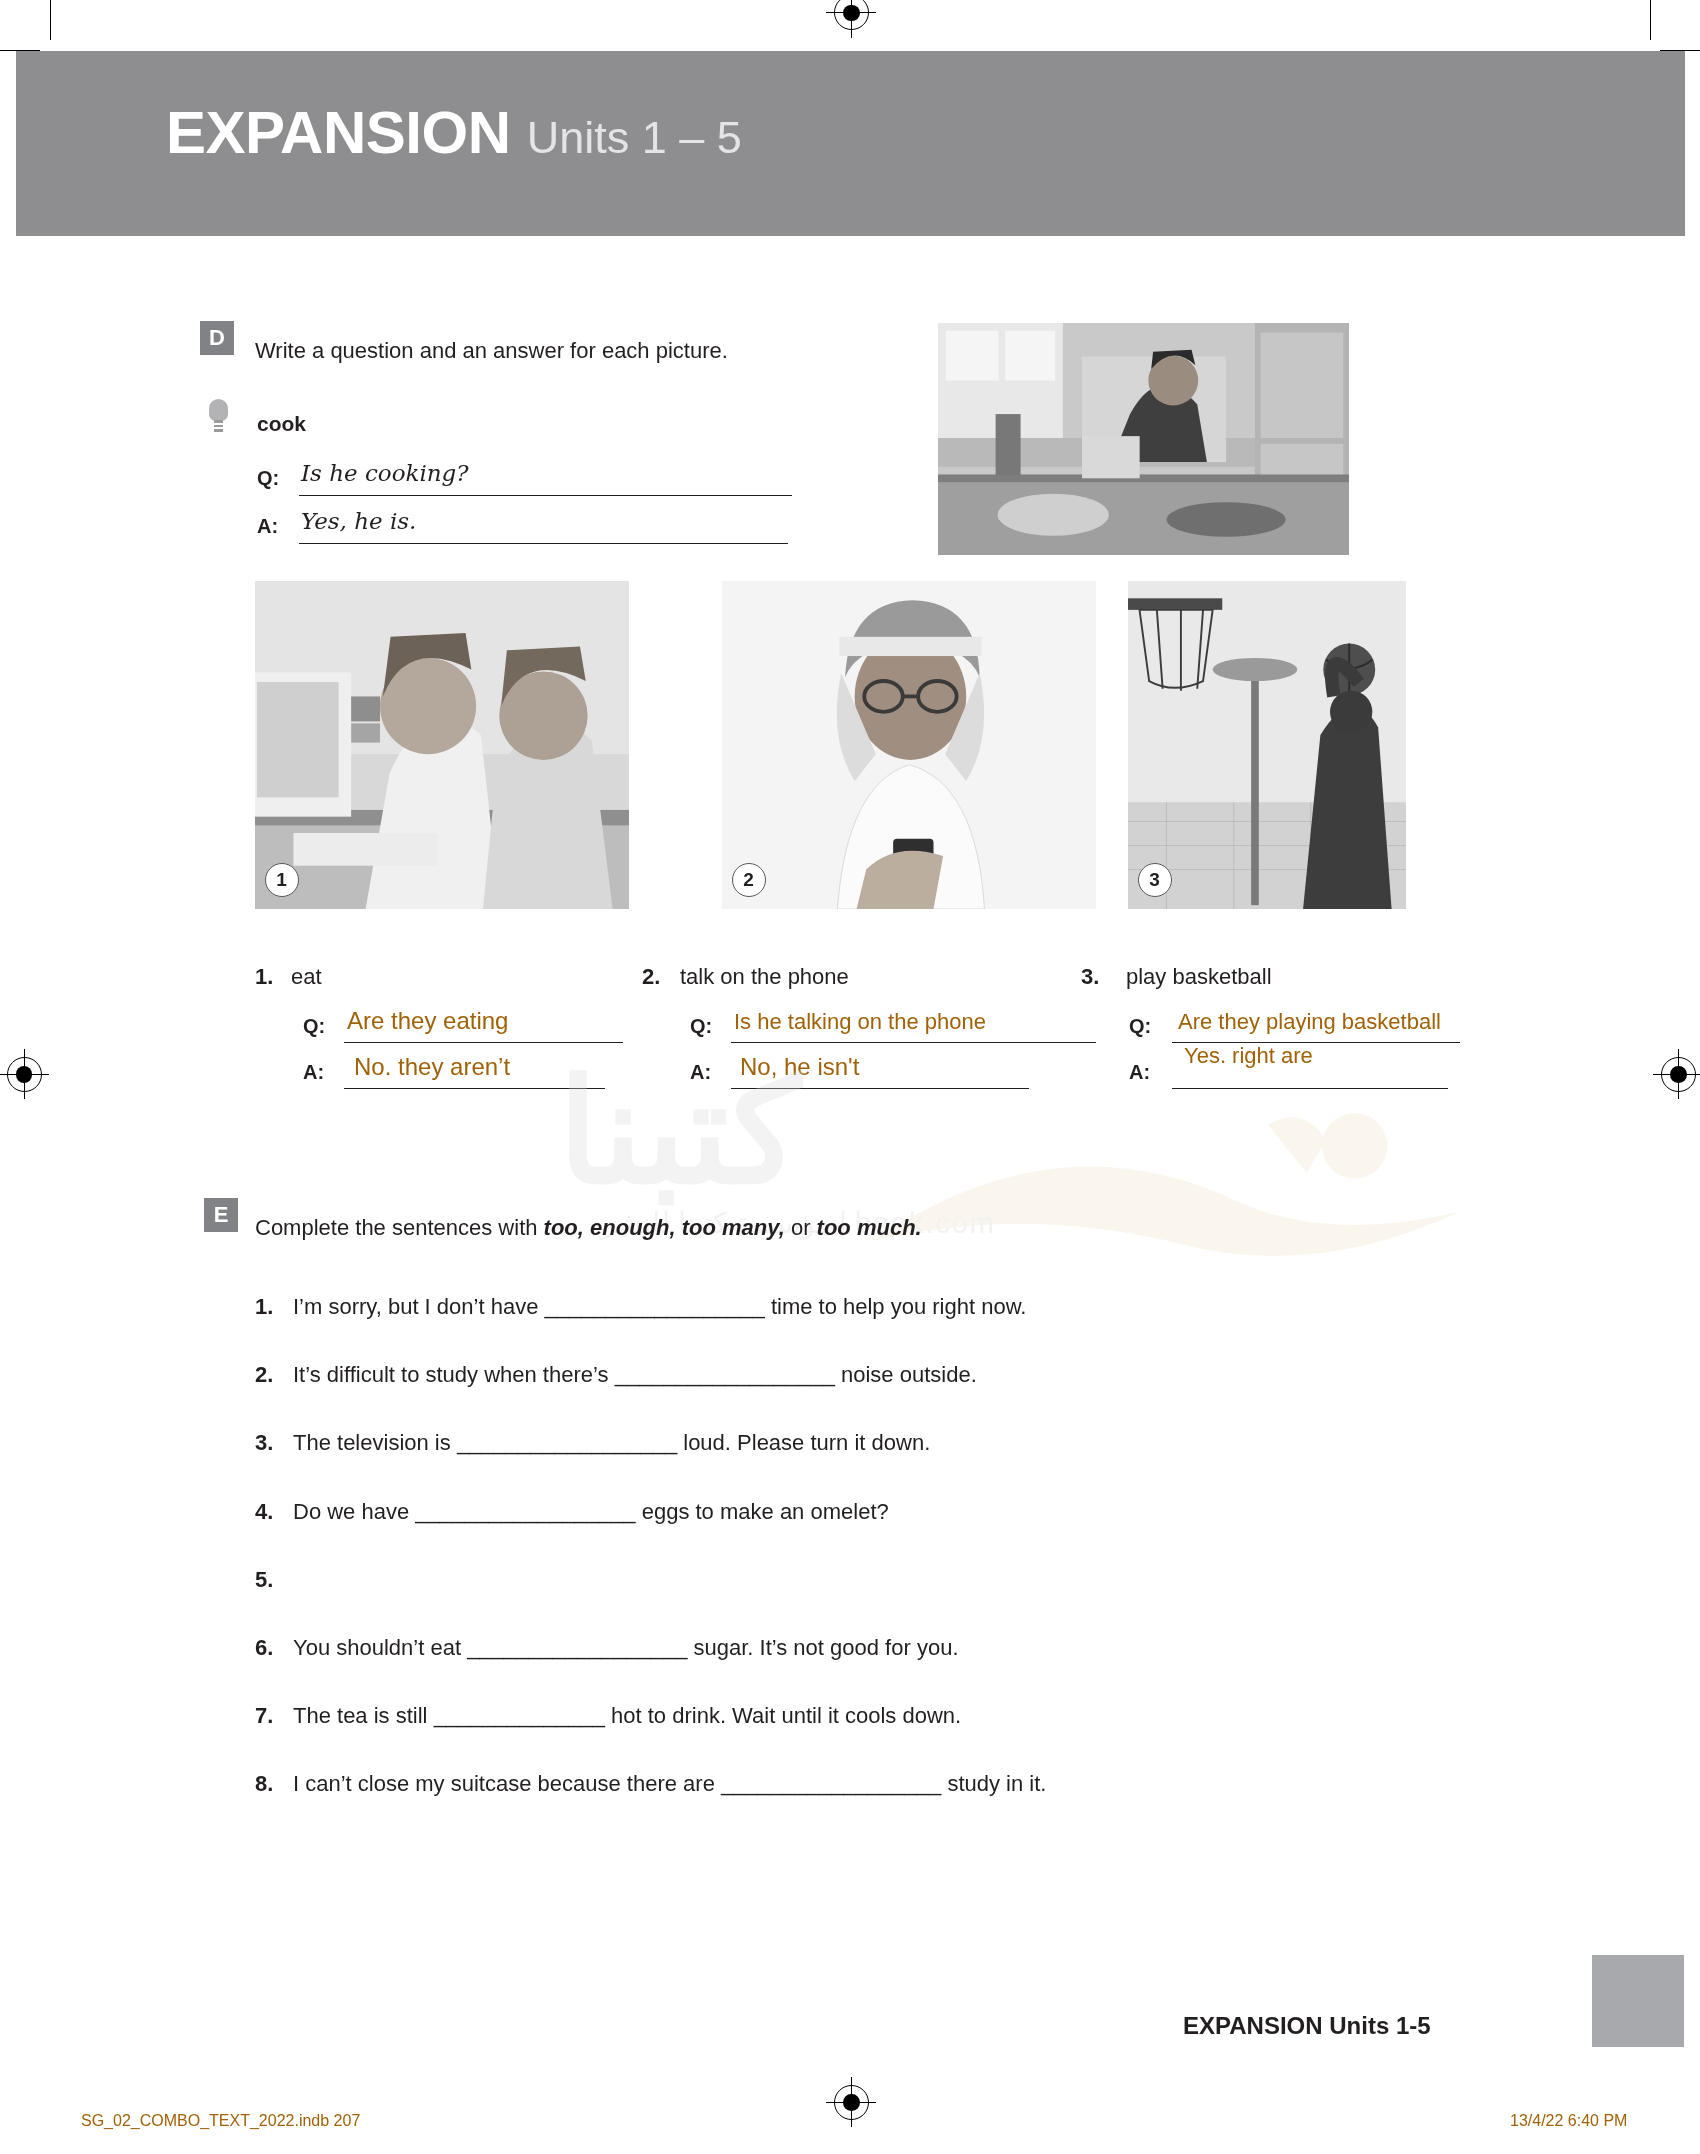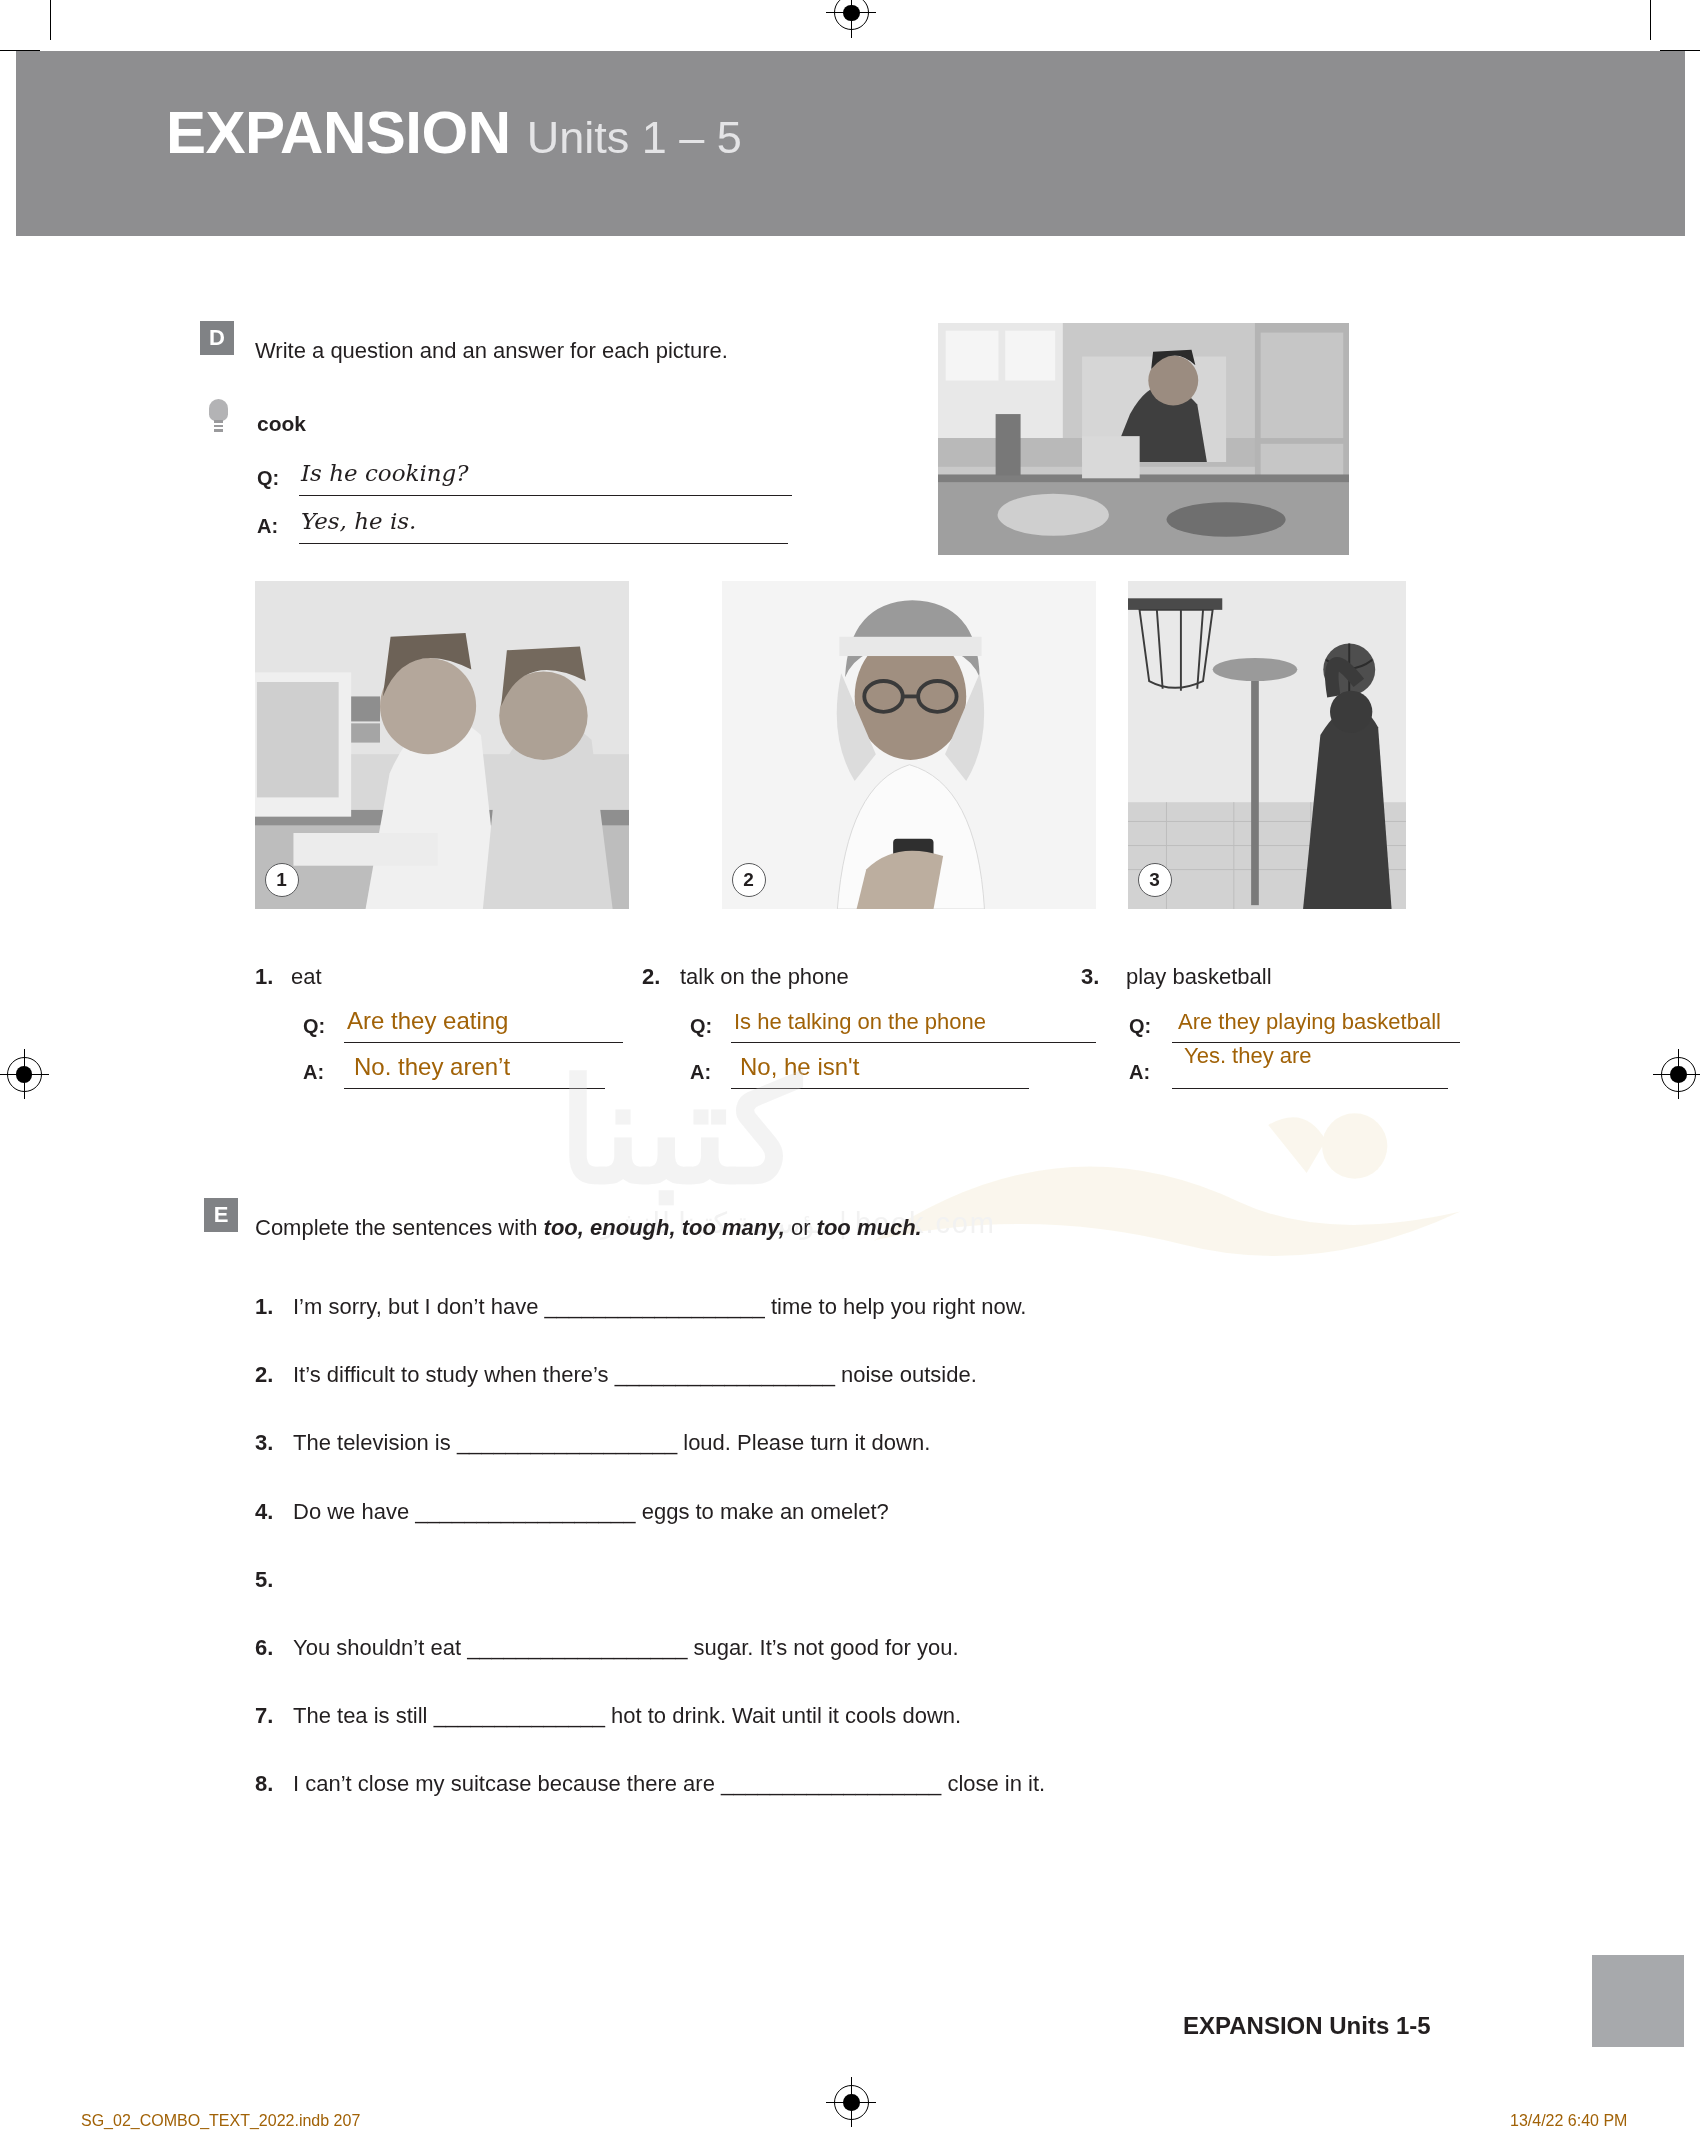--- a/index.html
+++ b/index.html
@@ -415,21 +415,21 @@
   <div class="qa-label" style="left:690px; top:1061px;">A:</div>
   <div class="red" style="left:740px; top:1053px;">No, he isn't</div>
   <div class="line" style="left:731px; top:1088px; width:298px;"></div>
 
   <div class="item-num" style="left:1081px; top:964px;">3.</div>
   <div class="item-txt" style="left:1126px; top:964px;">play basketball</div>
   <div class="qa-label" style="left:1129px; top:1015px;">Q:</div>
   <div class="red" style="left:1178px; top:1009px; font-size:22px;">Are they playing basketball</div>
   <div class="line" style="left:1172px; top:1042px; width:288px;"></div>
   <div class="qa-label" style="left:1129px; top:1061px;">A:</div>
-  <div class="red" style="left:1184px; top:1043px; font-size:22px;">Yes. they are</div>
+  <div class="red" style="left:1184px; top:1043px; font-size:22px;">Yes. right are</div>
   <div class="line" style="left:1172px; top:1088px; width:276px;"></div>
 
   <div class="watermark">
     <svg class="wm-swoosh" viewBox="0 0 640 190" preserveAspectRatio="none">
       <path d="M20 150 q190 -130 380 -40 q90 42 230 10 q-150 70 -290 34 q-160 -40 -320 -4 z" fill="#efe4c4"></path>
       <circle cx="520" cy="52" r="34" fill="#efe4c4"></circle>
       <path d="M430 30 q38 -22 60 16 l-20 34 z" fill="#efe4c4"></path>
     </svg>
     <div class="wm-text">كتبنا</div>
     <div class="wm-sub">مؤسسة كتبنا للنشر | book.com</div>
@@ -481,21 +481,21 @@
   <div class="e-txt" style="left:293px; top:1703px;">
     <span>The tea is still</span>
     <span>______________</span>
     <span>hot to drink. Wait until it cools down.</span>
   </div>
 
   <div class="e-num" style="left:255px; top:1771px;">8.</div>
   <div class="e-txt" style="left:293px; top:1771px;">
     <span>I can’t close my suitcase because there are</span>
     <span>__________________</span>
-    <span>close in it.</span>
+    <span>study in it.</span>
   </div>
 
   <div class="footer-grey"></div>
   <div class="footer-txt" style="left:1183px; top:2012px;">EXPANSION Units 1-5</div>
   <div class="footer-page" style="left:1520px; top:2012px;">207</div>
 
   <div class="meta" style="left:81px; top:2112px;">SG_02_COMBO_TEXT_2022.indb   207</div>
   <div class="meta" style="left:1510px; top:2112px;">13/4/22   6:40 PM</div>
 
 </div>

